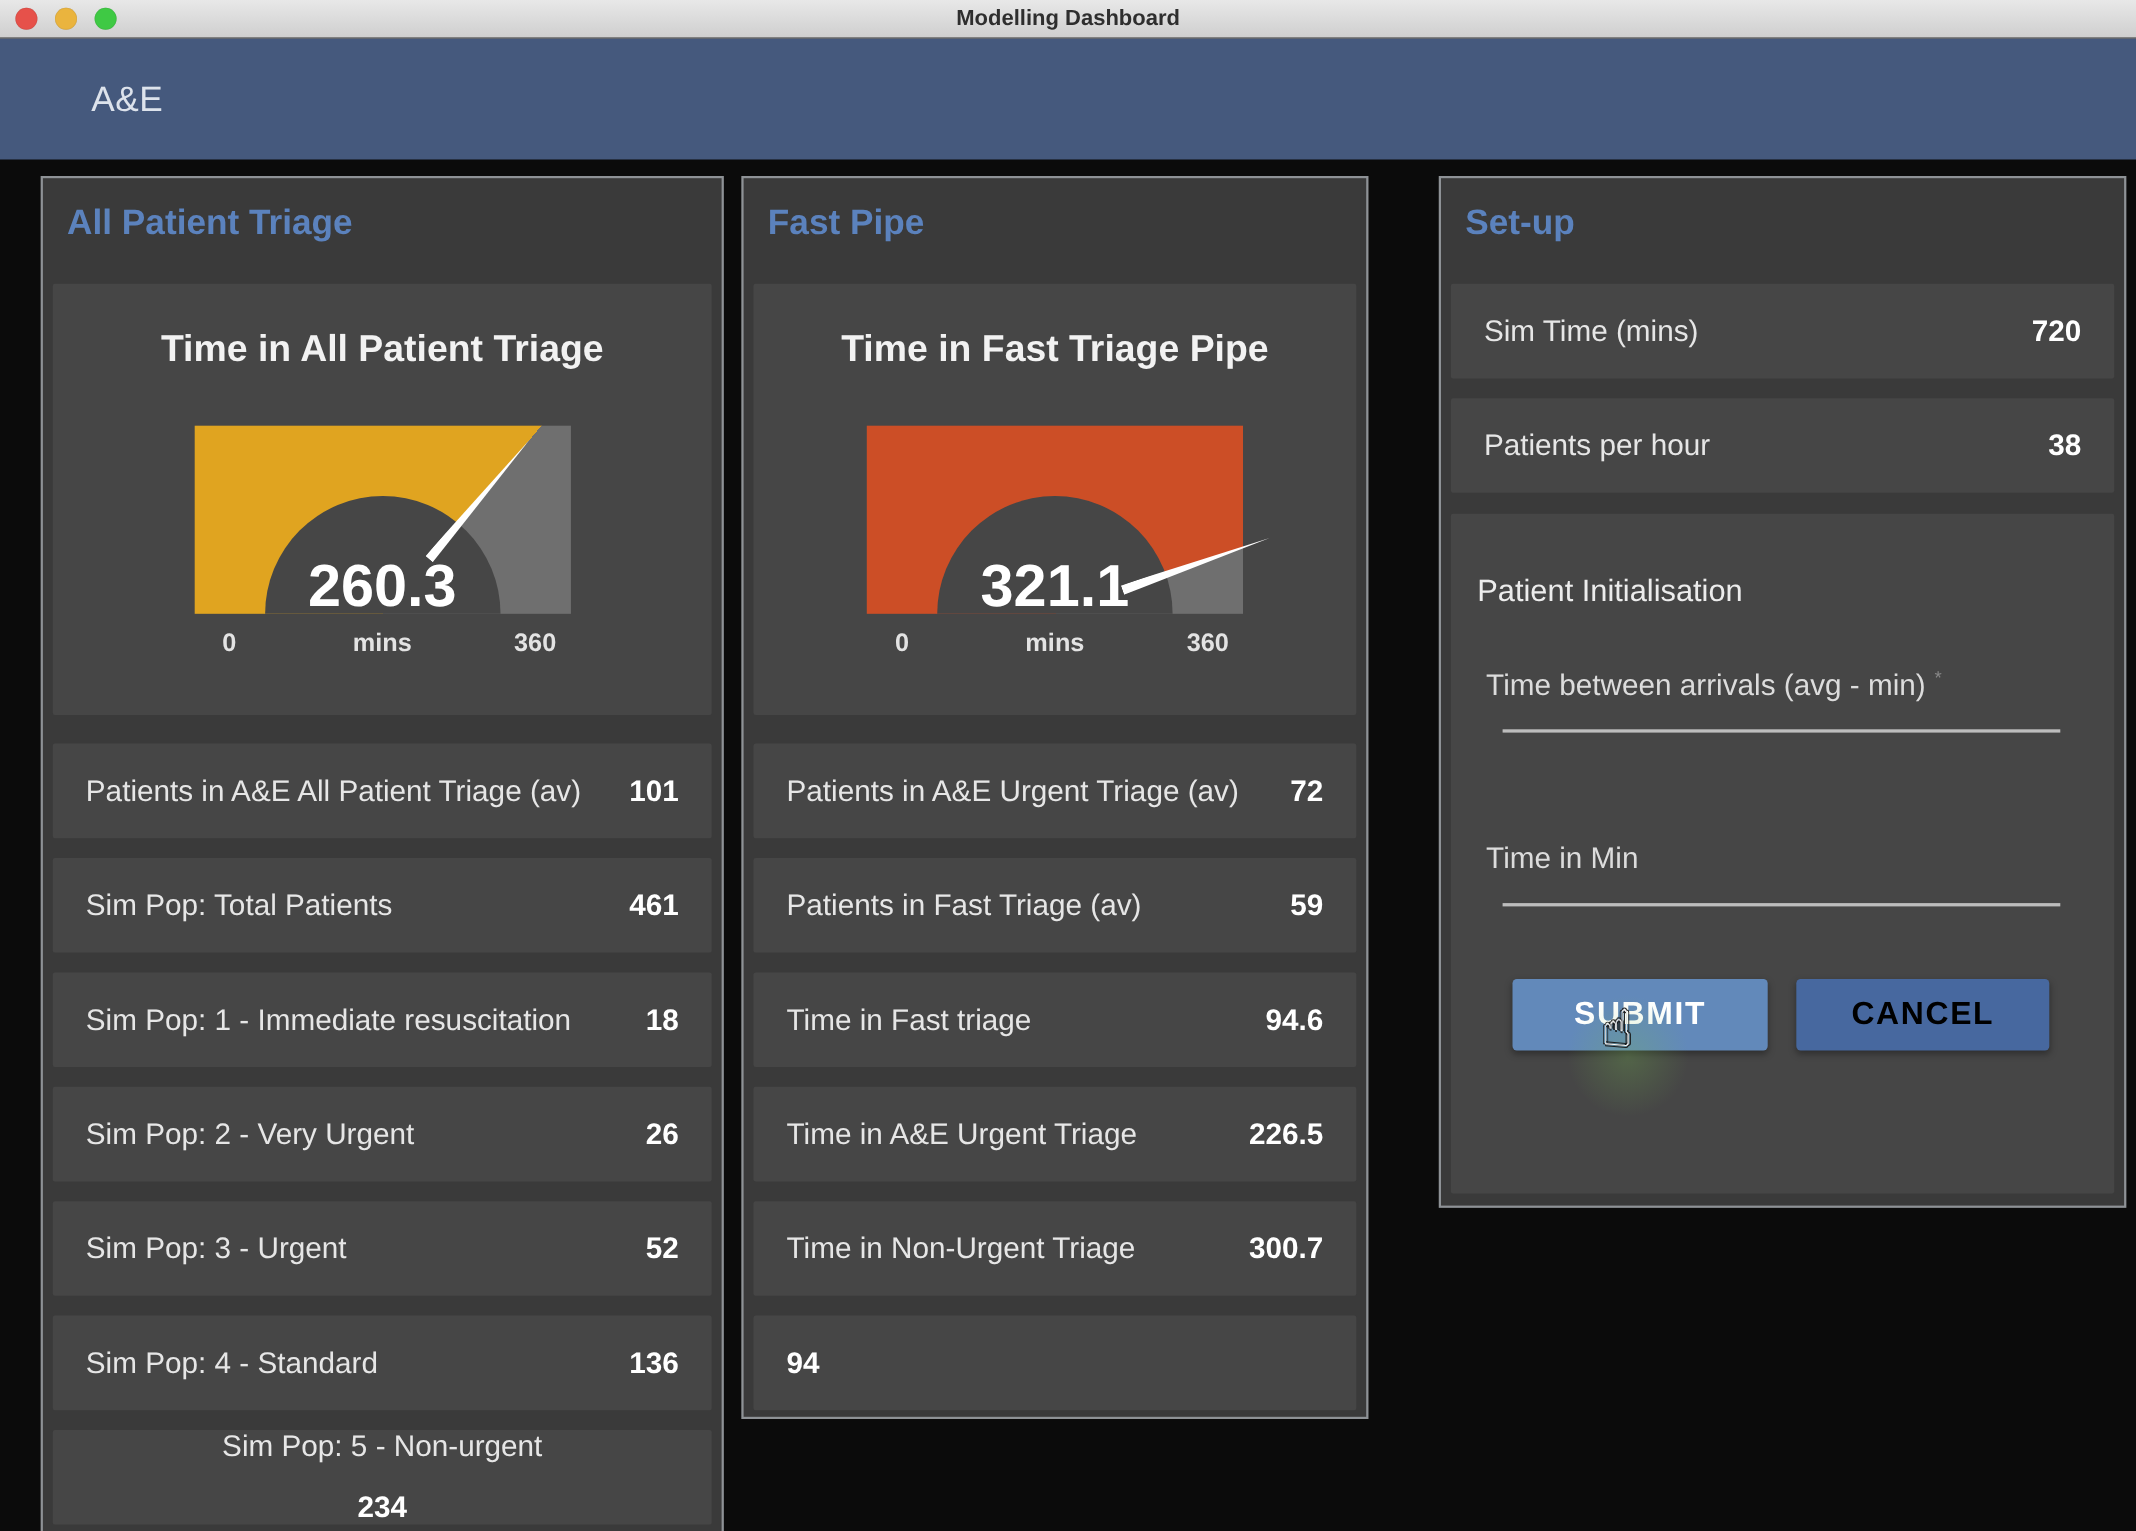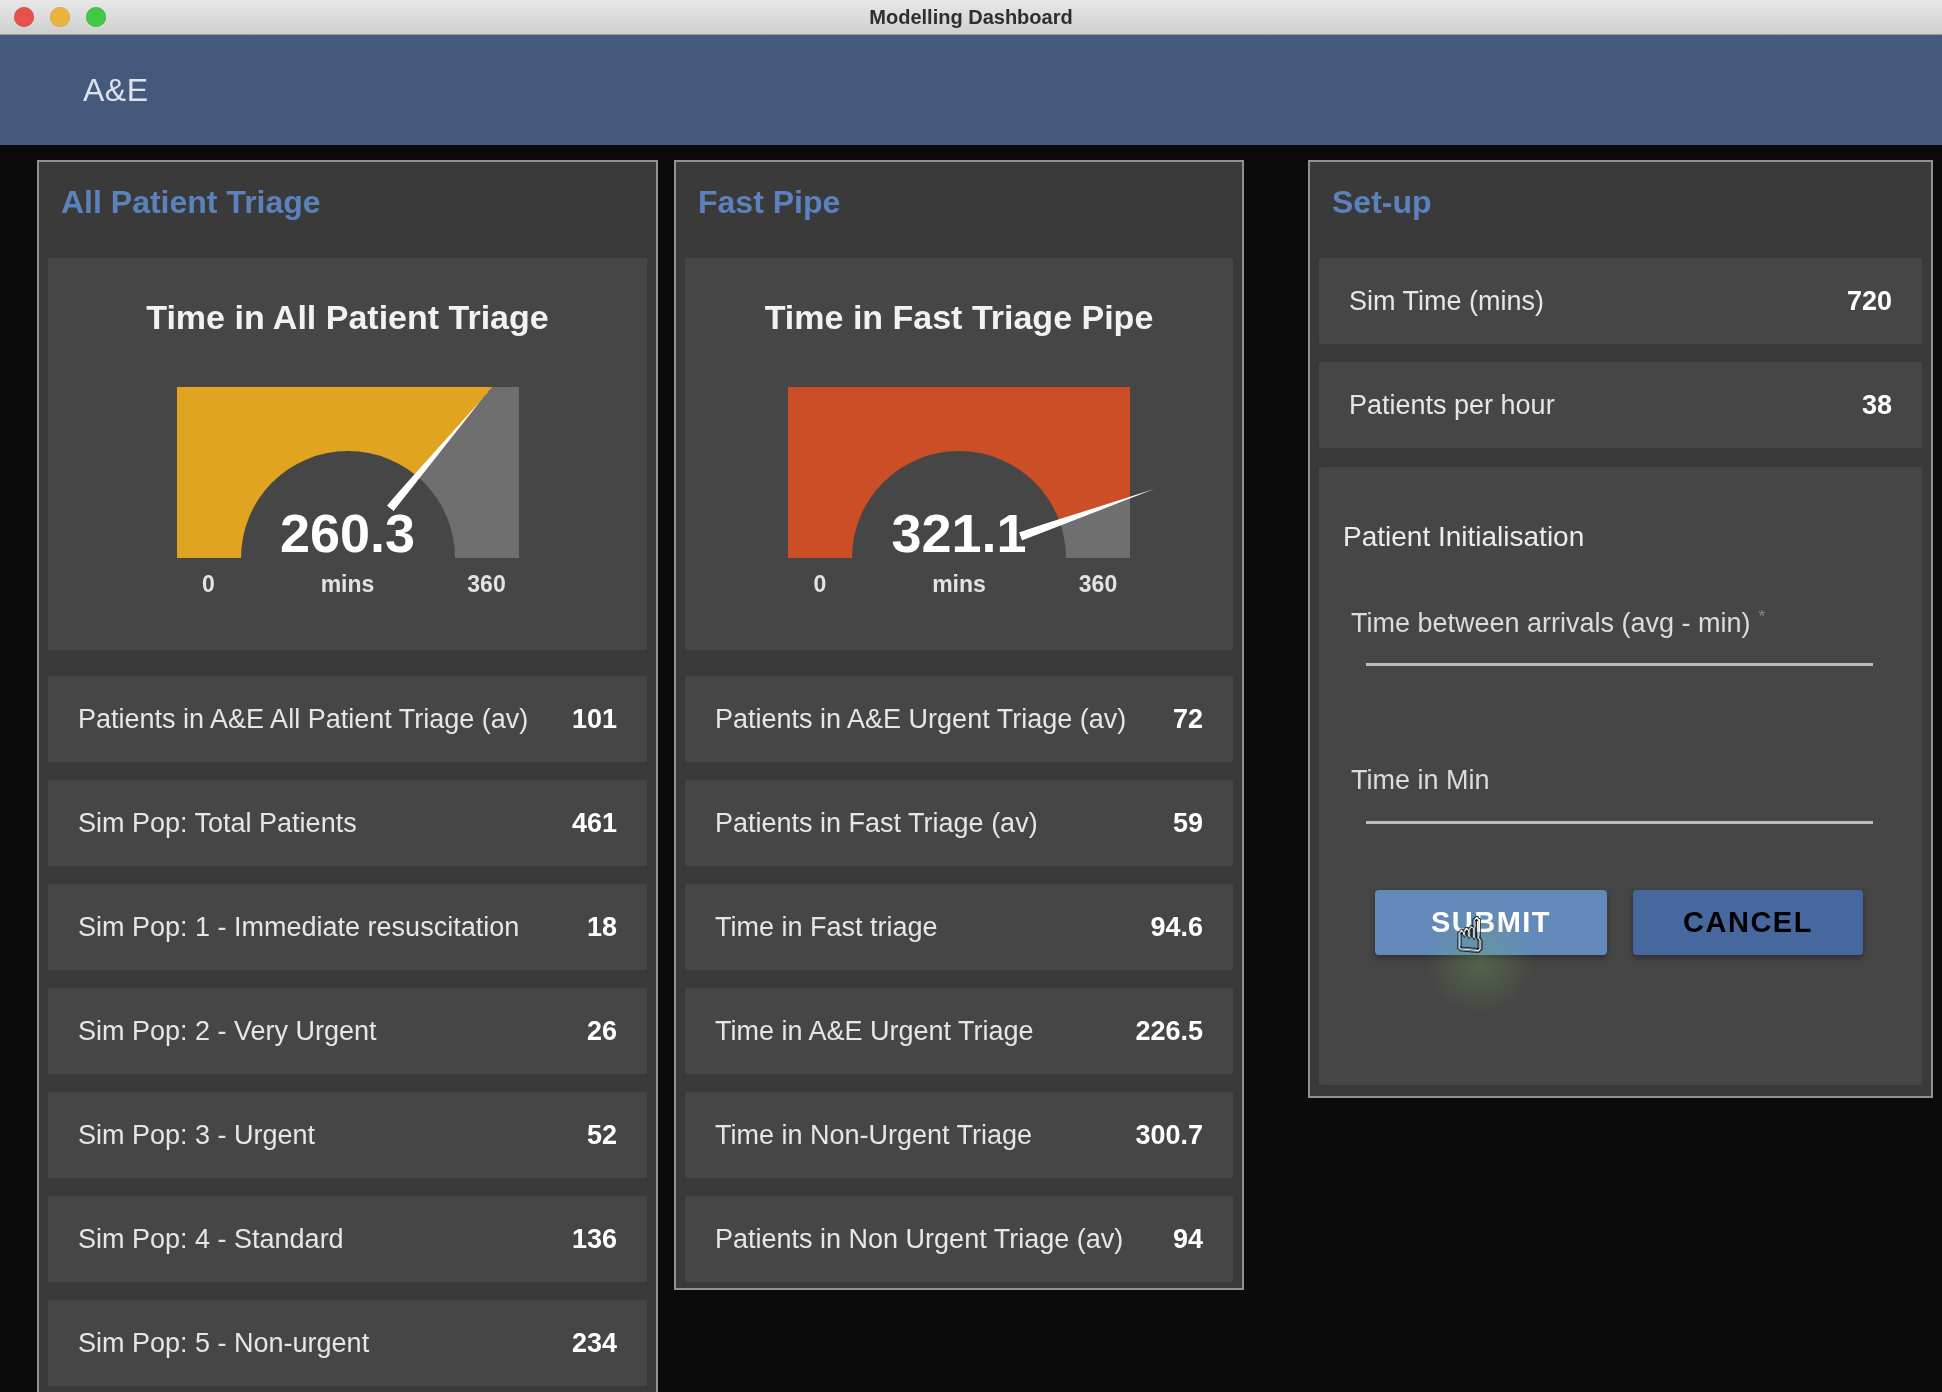--- a/index.html
+++ b/index.html
@@ -76,21 +76,21 @@
   .tick-unit{left:0;right:0;width:auto;}
   
   .stat-row{
     position:absolute;left:9px;right:9px;height:86px;background:#464646;border-radius:2px;
     display:flex;align-items:center;justify-content:space-between;
     padding:0 30px;box-sizing:border-box;
   }
   .stat-label{font-size:27px;color:#e6e6e6;font-weight:400;}
   .stat-value{font-size:27px;color:#ffffff;font-weight:700;}
   .r0{top:514px;} .r1{top:618px;} .r2{top:722px;} .r3{top:826px;}
-  .r4{top:930px;} .r5{top:1034px;} .r6{top:1138px;}
+  .r4{top:930px;} .r5{top:1034px;} .r6{top:1138px;flex-direction:column;}
   .s0{top:96px;} .s1{top:200px;}
   
   .init-block{
     position:absolute;left:9px;right:9px;top:305px;height:618px;background:#464646;border-radius:2px;
   }
   .init-title{position:absolute;left:24px;top:54px;font-size:28px;color:#ececec;}
   .field-label{position:absolute;left:32px;font-size:27px;color:#dcdcdc;}
   .fl-0{top:140px;}
   .fl-1{top:298px;}
   .req-mark{font-size:17px;color:#bdbdbd;opacity:.55;vertical-align:super;margin-left:8px;}
@@ -212,21 +212,20 @@
   </div>
   <div class="stat-row r3">
     <span class="stat-label">Time in A&amp;E Urgent Triage</span>
     <span class="stat-value">226.5</span>
   </div>
   <div class="stat-row r4">
     <span class="stat-label">Time in Non-Urgent Triage</span>
     <span class="stat-value">300.7</span>
   </div>
   <div class="stat-row r5">
-    <span class="stat-label">Patients in Non Urgent Triage (av)</span>
     <span class="stat-value">94</span>
   </div>
 </div>
 
 <div class="panel" id="panel-setup">
   <div class="panel-title">Set-up</div>
 
   <div class="stat-row s0">
     <span class="stat-label">Sim Time (mins)</span>
     <span class="stat-value">720</span>

